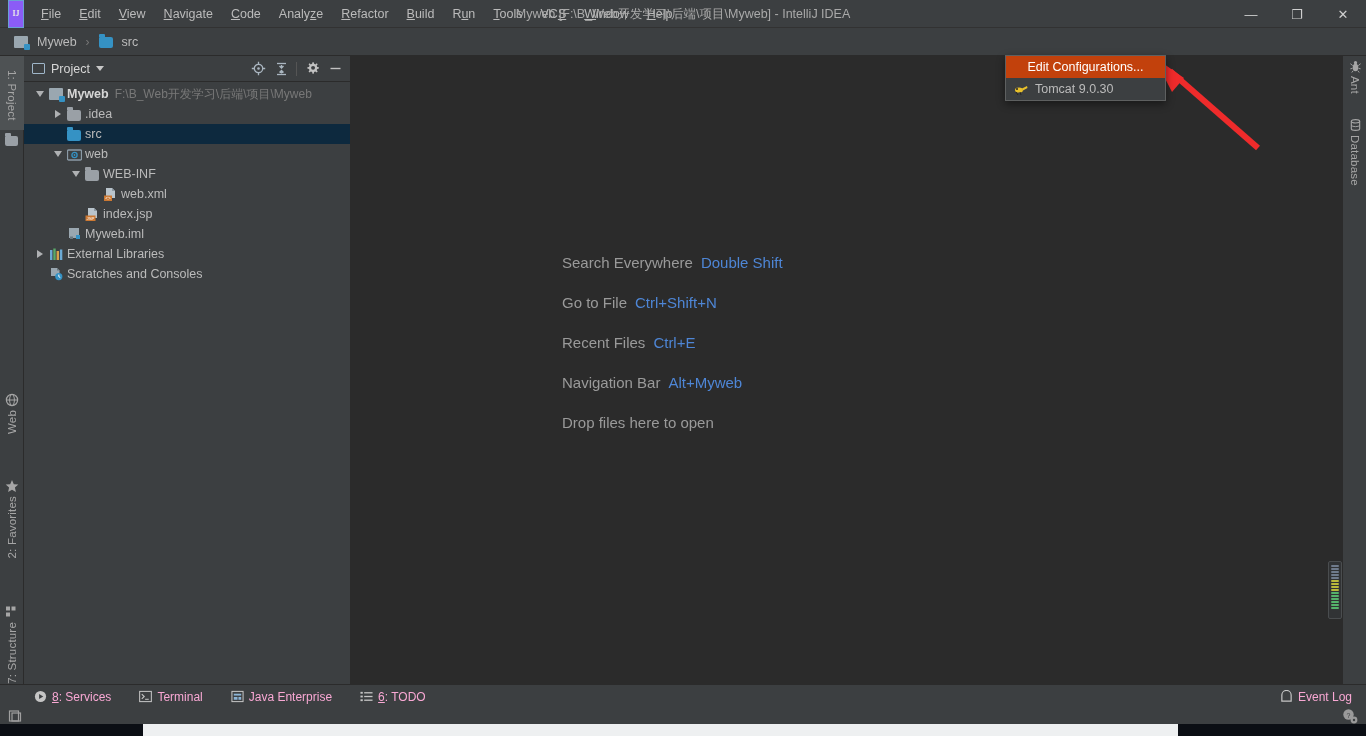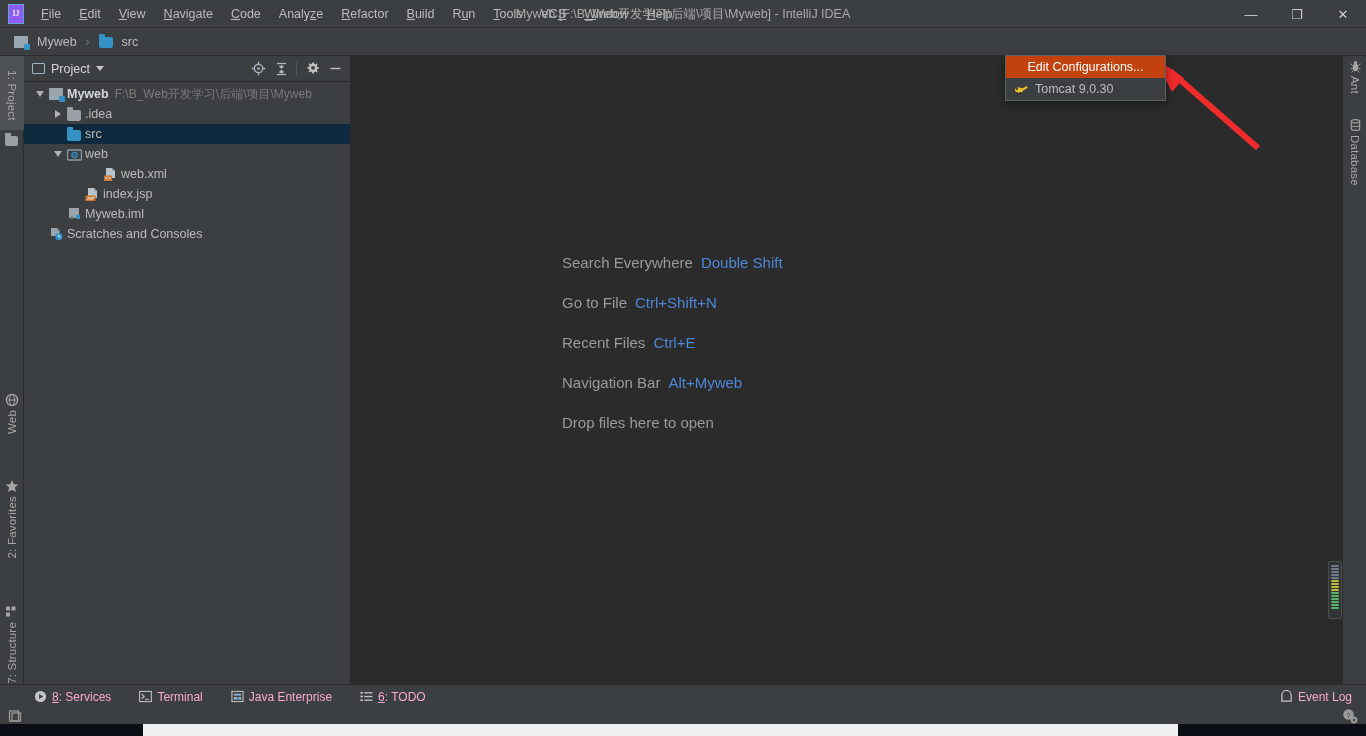--- a/index.html
+++ b/index.html
@@ -15,21 +15,21 @@
   #app { position: relative; width: 1366px; height: 736px; }
 
   
   .titlebar {
     position: absolute; left: 0; top: 0; width: 1366px; height: 28px;
     background: #3c3f41;
     display: flex; align-items: center;
     border-bottom: 1px solid #323232;
   }
   .ij-logo {
-    width: 16px; height: 20px; margin: 0 8px 0 8px;
+    width: 16px; height: 28px; margin: 0 8px 0 8px;
     border: 1px solid #6a9fd4; background: #8b5cf6;
     display: flex; align-items: center; justify-content: center;
     font-size: 8px; color: #e8e8e8; font-weight: bold;
     font-family: "Liberation Serif", serif;
     flex: none;
   }
   .menubar { display: flex; align-items: center; height: 15px; }
   .menu-item {
     padding: 4px 9px; font-size: 12.5px; color: #bbbbbb;
     cursor: default; white-space: nowrap;
@@ -491,20 +491,30 @@
           <span class="t-icon">
             <svg width="15" height="13" viewBox="0 0 15 13">
               <rect x="0.5" y="2" width="14" height="10" rx="1" fill="none" stroke="#8a9aa6" stroke-width="1.3"></rect>
               <circle cx="7.5" cy="7" r="2.6" fill="none" stroke="#3592c4" stroke-width="1.3"></circle>
               <circle cx="7.5" cy="7" r="0.9" fill="#3592c4"></circle>
             </svg>
           </span>
           <span class="t-label">web</span>
         </div>
         <div class="tree-row">
+          <span style="flex: 0 0 auto; width: 44px;"></span>
+          <span class="twisty open">
+            <i></i>
+          </span>
+          <span class="t-icon">
+            <span class="ico-folder gray" style="margin-top:2px;"></span>
+          </span>
+          <span class="t-label">WEB-INF</span>
+        </div>
+        <div class="tree-row">
           <span style="flex: 0 0 auto; width: 62px;"></span>
           <span class="twisty"></span>
           <span class="t-icon">
             <svg width="15" height="15" viewBox="0 0 15 15">
               <path d="M3 1 h6 l3 3 v7 h-9 Z" fill="#b9c4cc"></path>
               <path d="M9 1 l3 3 h-3 Z" fill="#8d9aa3"></path>
               <rect x="1" y="8.5" width="8" height="5.5" fill="#cc7832"></rect>
               <text x="5" y="12.9" font-size="4.6" text-anchor="middle" fill="#ffffff" font-family="Liberation Sans, sans-serif">&lt;&gt;</text>
             </svg>
           </span>
@@ -527,20 +537,35 @@
           <span style="flex: 0 0 auto; width: 26px;"></span>
           <span class="twisty"></span>
           <span class="t-icon">
             <svg width="15" height="14" viewBox="0 0 15 14">
               <rect x="2" y="1" width="10" height="10" fill="#9aa7b0"></rect>
               <rect x="9" y="8" width="4" height="4" fill="#3592c4"></rect>
               <rect x="3" y="9.5" width="3" height="2.5" fill="#6a7880"></rect>
             </svg>
           </span>
           <span class="t-label">Myweb.iml</span>
+        </div>
+        <div class="tree-row">
+          <span style="flex: 0 0 auto; width: 8px;"></span>
+          <span class="twisty">
+            <i></i>
+          </span>
+          <span class="t-icon">
+            <svg width="15" height="13" viewBox="0 0 15 13">
+              <rect x="1" y="2" width="2.4" height="10" fill="#6ba9d4"></rect>
+              <rect x="4.3" y="0.5" width="2.4" height="11.5" fill="#59a869"></rect>
+              <rect x="7.6" y="3" width="2.4" height="9" fill="#d6a14b"></rect>
+              <rect x="10.9" y="1.5" width="2.4" height="10.5" fill="#6ba9d4"></rect>
+            </svg>
+          </span>
+          <span class="t-label">External Libraries</span>
         </div>
         <div class="tree-row">
           <span style="flex: 0 0 auto; width: 8px;"></span>
           <span class="twisty"></span>
           <span class="t-icon">
             <svg width="15" height="14" viewBox="0 0 15 14">
               <path d="M2 1 h6 l2.5 2.5 V9 H2 Z" fill="#9aa7b0"></path>
               <path d="M8 1 l2.5 2.5 H8 Z" fill="#6a7880"></path>
               <circle cx="9.8" cy="9.6" r="3.6" fill="#3592c4"></circle>
               <path d="M9.8 7.6 V9.6 L11.3 10.6" stroke="#ffffff" stroke-width="1" fill="none"></path>

